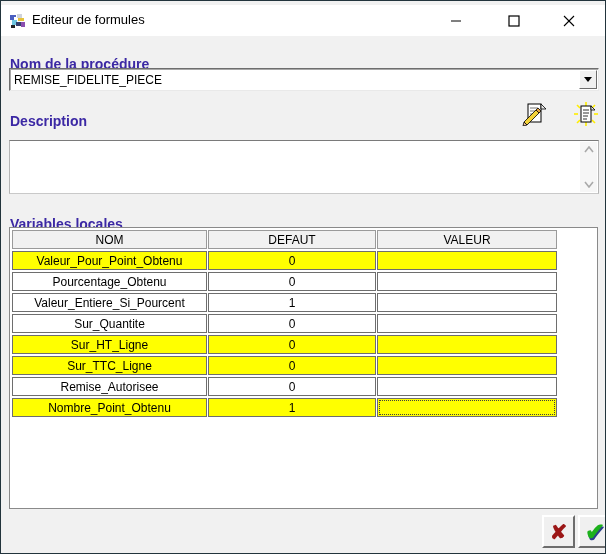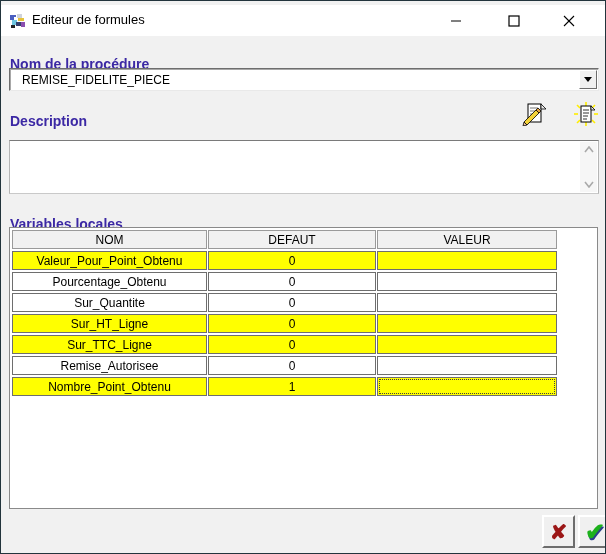--- a/index.html
+++ b/index.html
@@ -41,21 +41,21 @@
   
   .combobox {
     position: absolute; left: 8px; top: 67px; width: 590px; height: 23px;
     background: #fff;
     border-top: 1px solid #6e6e6e; border-left: 1px solid #6e6e6e;
     border-bottom: 1px solid #e9e9e9; border-right: 1px solid #e9e9e9;
     box-shadow: inset 1px 1px 0 #a8a8a8;
     display: flex; align-items: center;
   }
   .combo-text {
-    flex: 1; padding-left: 12px; font-size: 12px; color: #000;
+    flex: 1; padding-left: 4px; font-size: 12px; color: #000;
     white-space: nowrap; overflow: hidden;
   }
   .combo-btn {
     width: 18px; height: 19px; margin-right: 1px;
     background: #f0f0f0;
     border-top: 1px solid #fff; border-left: 1px solid #fff;
     border-bottom: 1px solid #6c6c6c; border-right: 1px solid #6c6c6c;
     display: flex; align-items: center; justify-content: center;
   }
   .combo-arrow {
@@ -228,20 +228,25 @@
             <td class="w-nom hl">Valeur_Pour_Point_Obtenu</td>
             <td class="w-def hl">0</td>
             <td class="w-val hl"></td>
           </tr>
           <tr>
             <td class="w-nom">Pourcentage_Obtenu</td>
             <td class="w-def">0</td>
             <td class="w-val"></td>
           </tr>
           <tr>
+            <td class="w-nom">Valeur_Entiere_Si_Pourcent</td>
+            <td class="w-def">1</td>
+            <td class="w-val"></td>
+          </tr>
+          <tr>
             <td class="w-nom">Sur_Quantite</td>
             <td class="w-def">0</td>
             <td class="w-val"></td>
           </tr>
           <tr>
             <td class="w-nom hl">Sur_HT_Ligne</td>
             <td class="w-def hl">0</td>
             <td class="w-val hl"></td>
           </tr>
           <tr>

